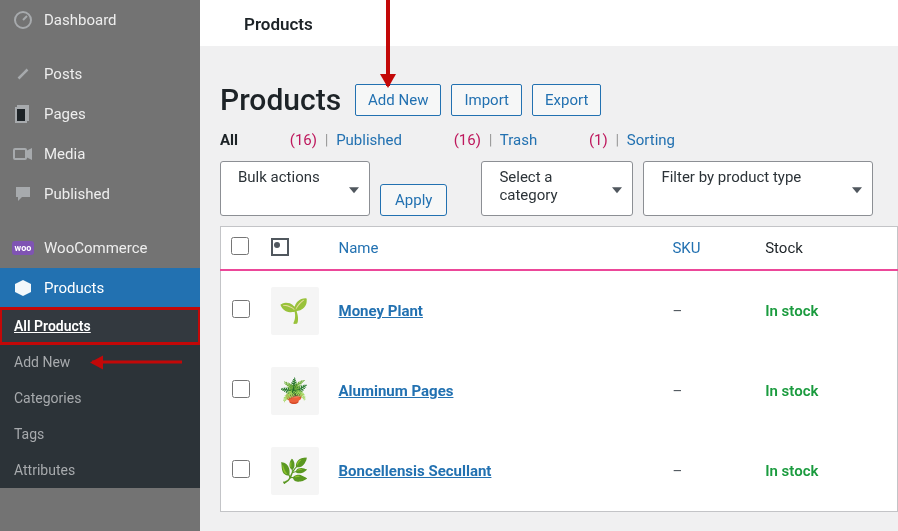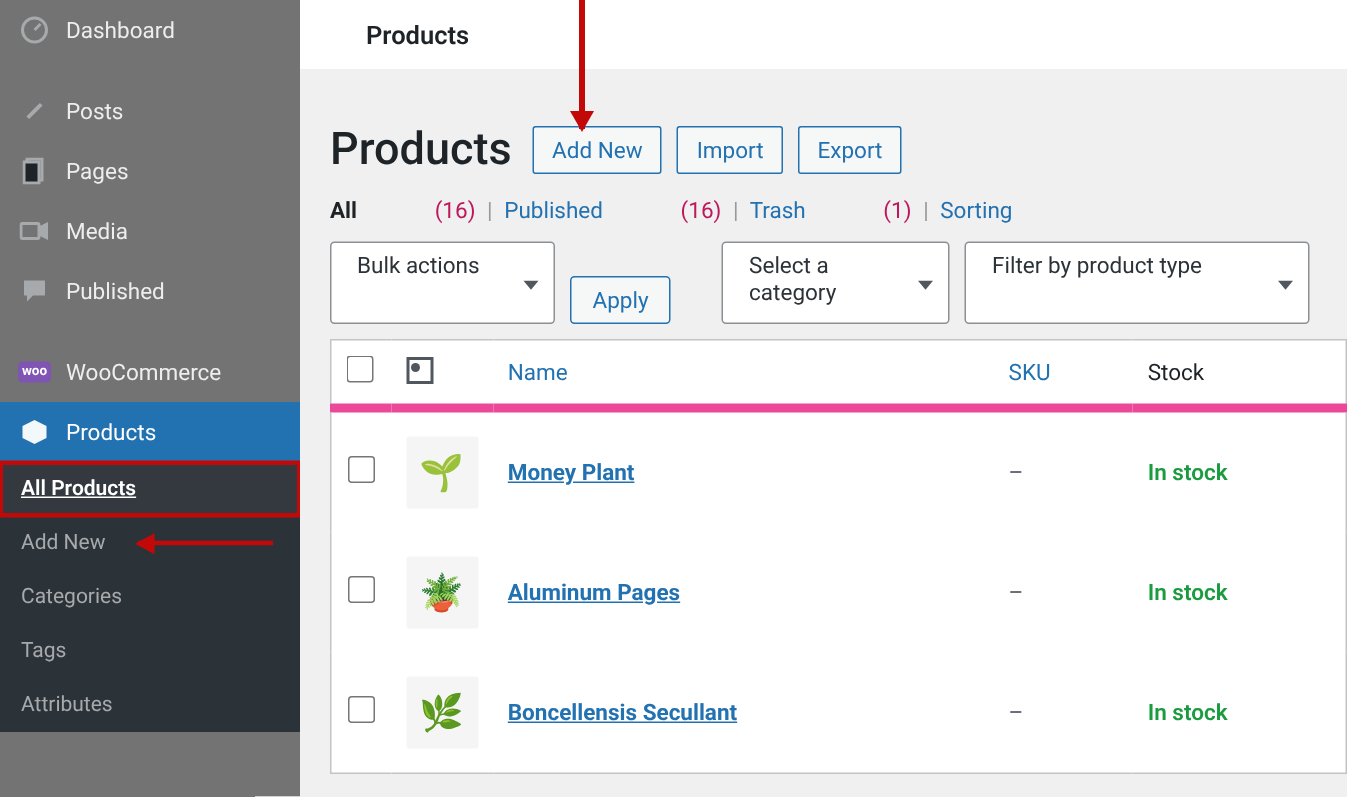--- a/index.html
+++ b/index.html
@@ -30,21 +30,21 @@
   .filters-row { color:#1d2327; font-size:15px; margin-bottom:12px; }
   .filters-row .count { color:#be185d;margin-left:48px; }
   .filters-row a { color:#2271b1; text-decoration:none; }
   .filters-row .sep { color:#999; margin:0 4px; }
   .actions-row { display:flex; gap:10px; margin-bottom:10px; }
   .select { border:1px solid #8c8f94; background:#fff; padding:6px 30px 6px 17px; font-size:15px; color:#2c3338; border-radius:3px; position:relative; cursor:pointer; }
   .select::after { content:""; position:absolute; right:10px; top:50%; transform:translateY(-30%); width:0;height:0;border-left:5px solid transparent;border-right:5px solid transparent;border-top:6px solid #50575e; }
   .btn-apply { border:1px solid #2271b1; color:#2271b1; background:#f6f7f7; padding:6px 14px; font-size:15px; cursor:pointer; border-radius:3px;margin-top:23px; }
   
   table.products { width:100%; border-collapse:collapse; background:#fff; border:1px solid #c3c4c7; }
-  table.products th { text-align:left; padding:10px 10px; font-weight:400; color:#2271b1; font-size:15px; border-bottom:6px solid #ec4899; }
+  table.products th { text-align:left; padding:10px 10px; font-weight:400; color:#2271b1; font-size:15px; border-bottom:2px solid #ec4899; }
   table.products th.static { color:#1d2327; }
   table.products td { padding:16px 10px; font-size:15px; vertical-align:middle; }
   .col-cb { width:40px; text-align:center; }
   .col-img { width:62px; }
   .thumb { width:48px; height:48px; background:#f5f5f5; display:flex; align-items:center; justify-content:center; font-size:24px; border-radius:2px; }
   .pname { color:#2271b1; font-weight:700; }
   .sku-dash { color:#50575e; }
   .stock { color:#1a9b3e; font-weight:600; }
   input[type=checkbox]{ width:18px;height:18px; border:1px solid #8c8f94; border-radius:3px; cursor:pointer; }
   .img-hdr-icon { display:inline-flex; width:18px;height:18px; border:2px solid #50575e; align-items:flex-end; justify-content:center; }

